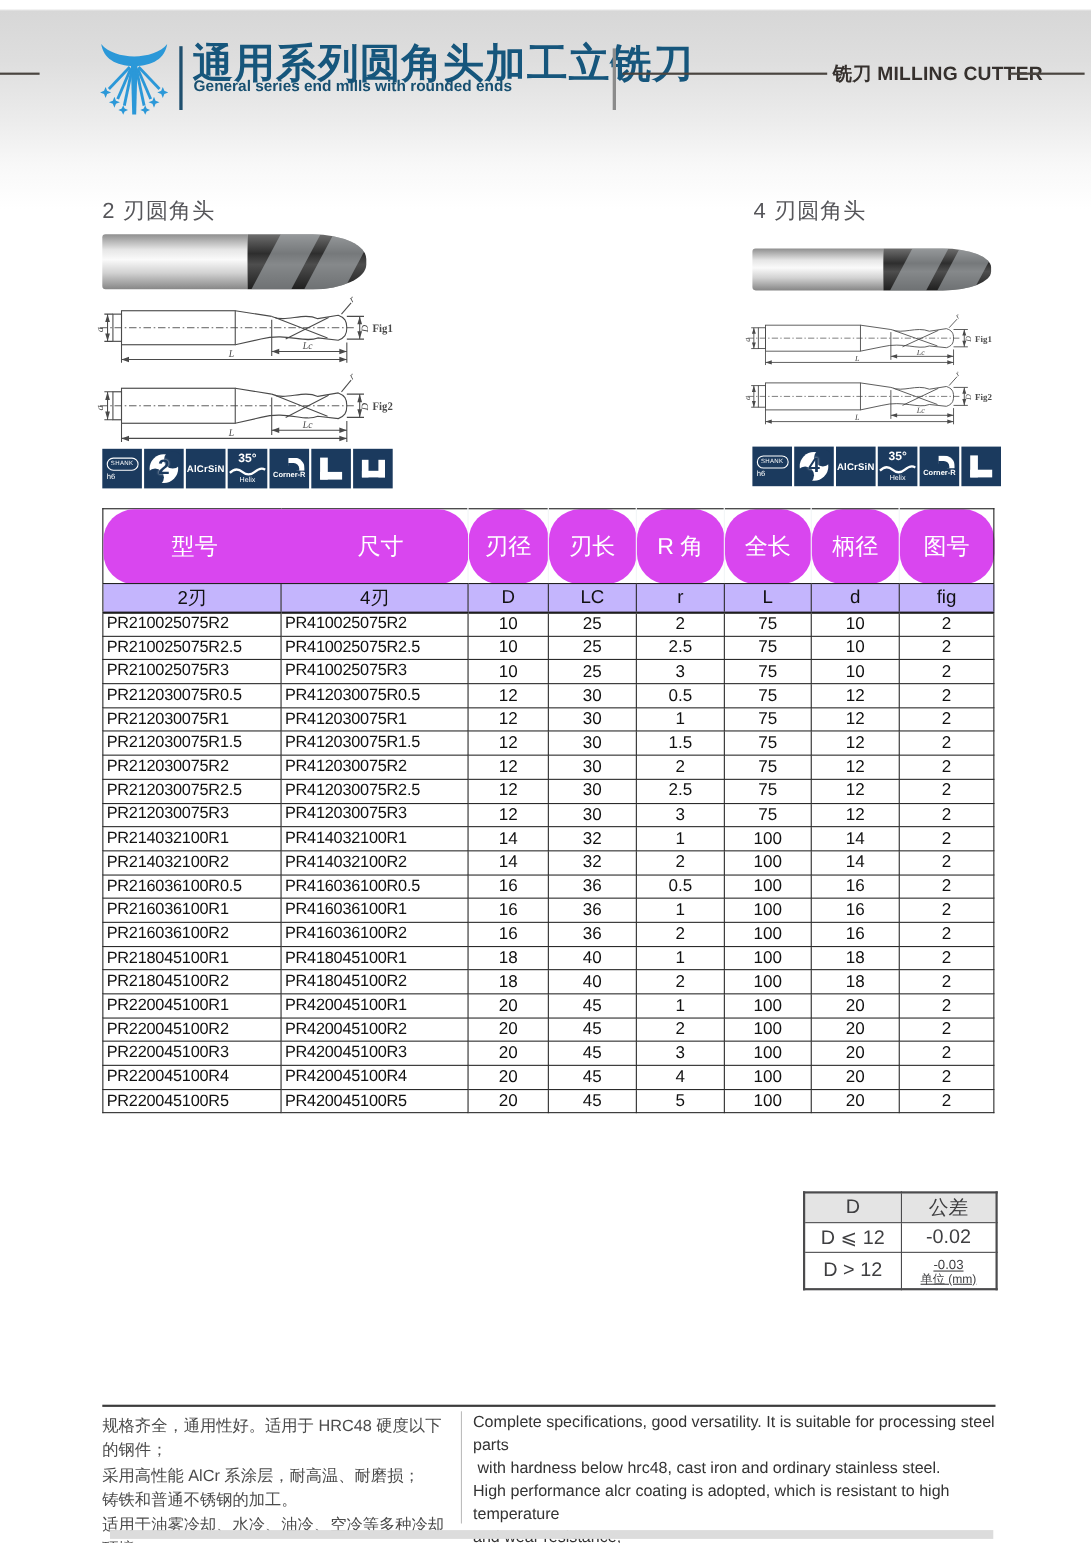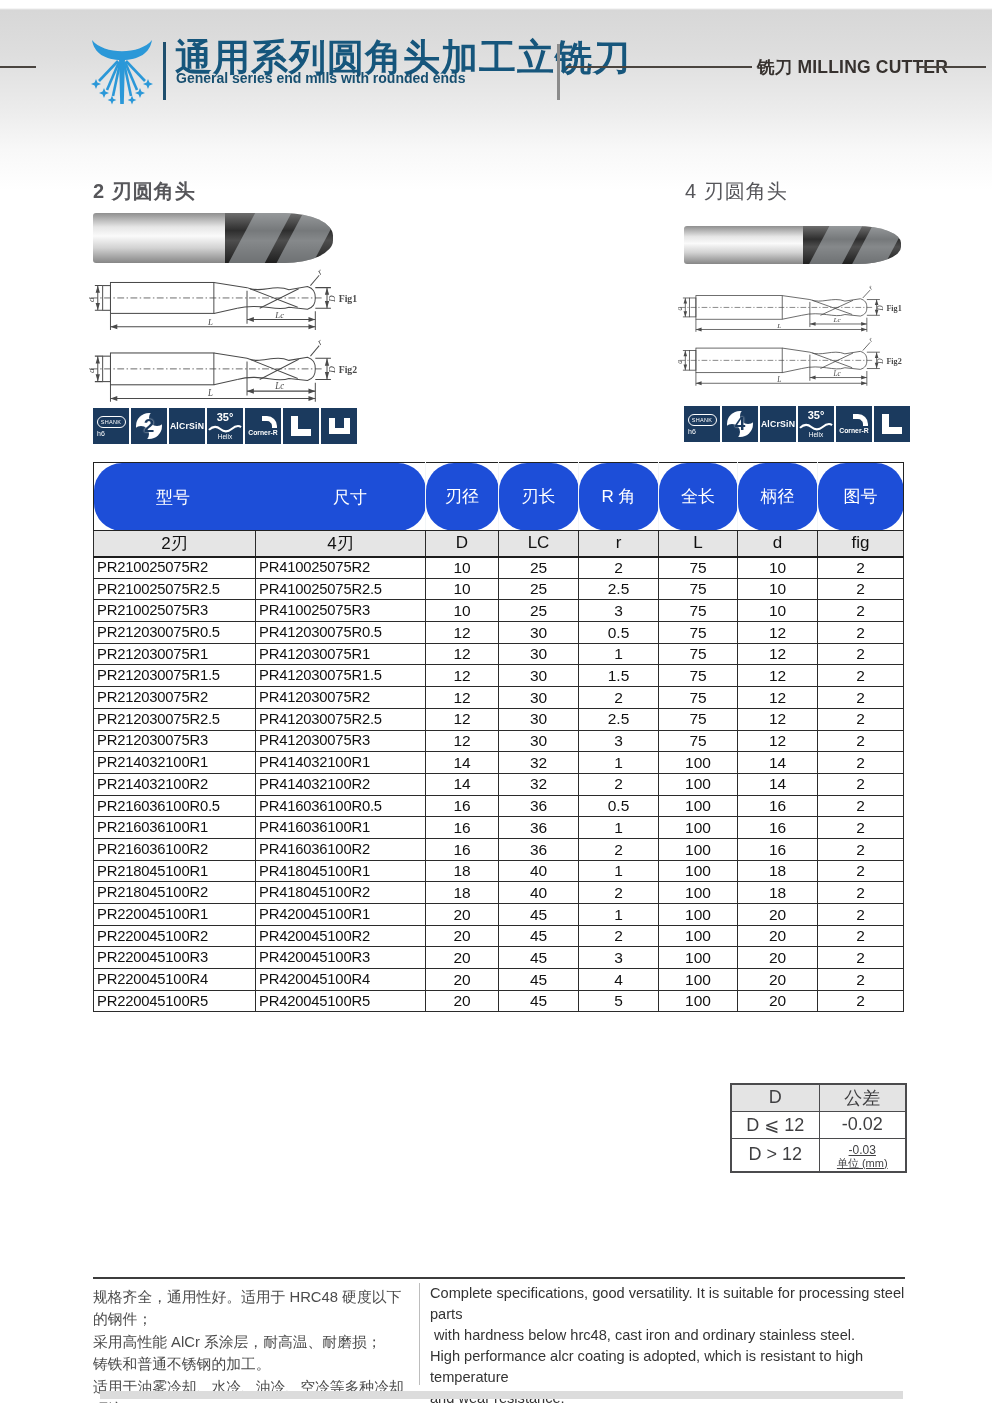--- a/index.html
+++ b/index.html
@@ -54,29 +54,29 @@
   .badge .cr-glyph { width:15px; height:12px; border-top:5px solid #fff; border-right:5px solid #fff;
            border-top-right-radius:10px; margin:3px 4px 1px auto; }
   .badge .crl { font-size:6.8px; font-weight:bold; margin-bottom:3px; }
   .badge .l-glyph { width:20px; height:20px; border-left:7px solid #fff; border-bottom:7px solid #fff; }
   .badge .u-glyph { width:21px; height:16px; border-left:6px solid #fff; border-right:6px solid #fff; border-bottom:6px solid #fff; }
 
   
   .spec-table { position:absolute; left:93px; top:462px; width:810px; border-collapse:collapse;
                 table-layout:fixed; background:#fff; border:1px solid #222; }
   .spec-table th, .spec-table td { padding:0; text-align:center; }
-  .spec-table thead th.main { background:#1d4ed8; color:#fff; height:68px; font-size:17px; font-weight:500;
+  .spec-table thead th.main { background:#d946ef; color:#fff; height:68px; font-size:21px; font-weight:500;
                 border-left:1px solid #f2f5f7; border-bottom:1px solid #222;border-radius:28px; }
   .spec-table thead th.main:first-child { border-left:none; }
   .diag-cell { position:relative; background-color:#1E5C80;
       background-image:linear-gradient(to top right, rgba(0,0,0,0) calc(50% - 1px), #fff calc(50% - 1px), #fff calc(50% + 1px), rgba(0,0,0,0) calc(50% + 1px)); }
   .diag-cell .bl { position:absolute; left:62px; top:50%; transform:translateY(-50%); }
   .diag-cell .tr { position:absolute; right:58px; top:50%; transform:translateY(-50%); }
   .spec-table tr.sub th { height:26px; font-size:17px; font-weight:normal; color:#111;
-                border:1px solid #2b2b2b; border-bottom:2px solid #1d1d1d; background:#e5e5e5; }
+                border:1px solid #2b2b2b; border-bottom:2px solid #1d1d1d; background:#c4b5fd; }
   .spec-table tbody td { height:21.7px; font-size:15.5px; color:#111; border:1px solid #2b2b2b; line-height:1; }
   .spec-table tbody td.model { text-align:left; padding-left:3px; font-size:14.8px; letter-spacing:-0.2px; }
 
   
   .tol-table { position:absolute; left:730px; top:1083px; width:175px; border-collapse:collapse;
                table-layout:fixed; background:#fff; border:2px solid #4b4b4d; color:#3f3f41; }
   .tol-table th, .tol-table td { border:1px solid #4b4b4d; text-align:center; padding:0; }
   .tol-table th { height:27px; background:#e4e4e4; font-size:18px; font-weight:normal; }
   .tol-table td { height:27px; font-size:18px; }
   .tol-table td.two-line { height:34px;text-decoration:underline; }
@@ -120,21 +120,21 @@
   </svg>
 
   <div class="title-bar-left"></div>
   <div class="title-cn">通用系列圆角头加工立铣刀</div>
   <div class="title-en">General series end mills with rounded ends</div>
   <div class="title-bar-right"></div>
   <div class="cat-line-left"></div>
   <div class="cat-label">铣刀 MILLING CUTTER</div>
   <div class="cat-line-right"></div>
 
-  <div class="sec-heading" style="left:93px;font-weight:bold;">2 刃圆角头</div>
+  <div class="sec-heading" style="left:93px;">2 刃圆角头</div>
 
   <div class="photo" style="left:93px; top:213px; width:240px; height:50px;">
     <div class="shank-part" style="width:55%;"></div>
     <div class="flute-part" style="width:45%;">
       <div class="streak s1"></div>
       <div class="streak s2"></div>
     </div>
   </div>
 
   <div class="fig-slot" style="left:89px; top:266px; width:278px; height:68px;">

